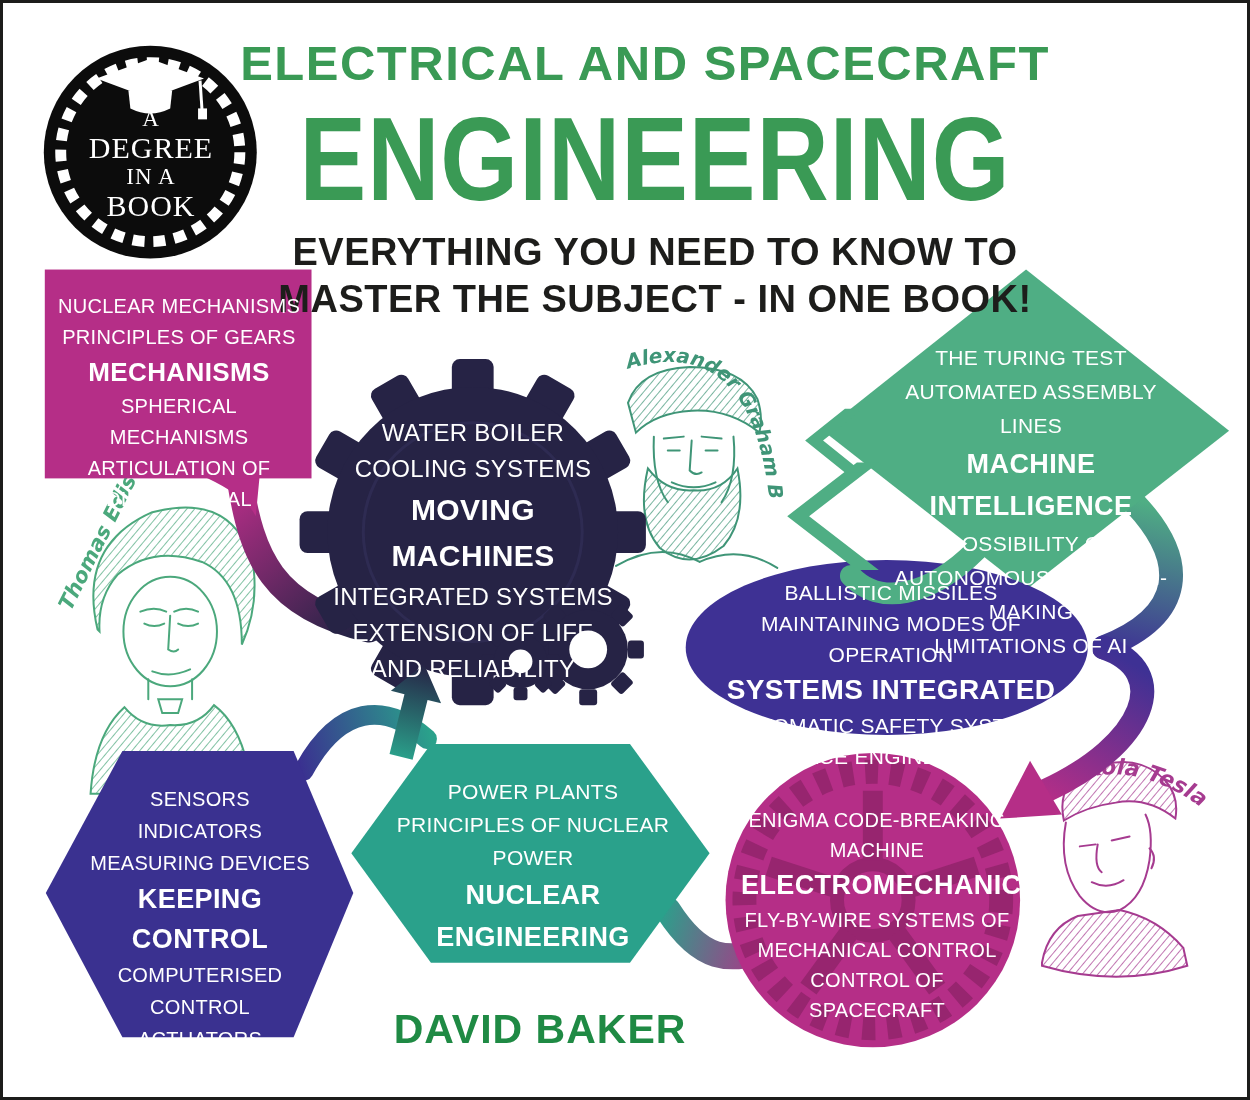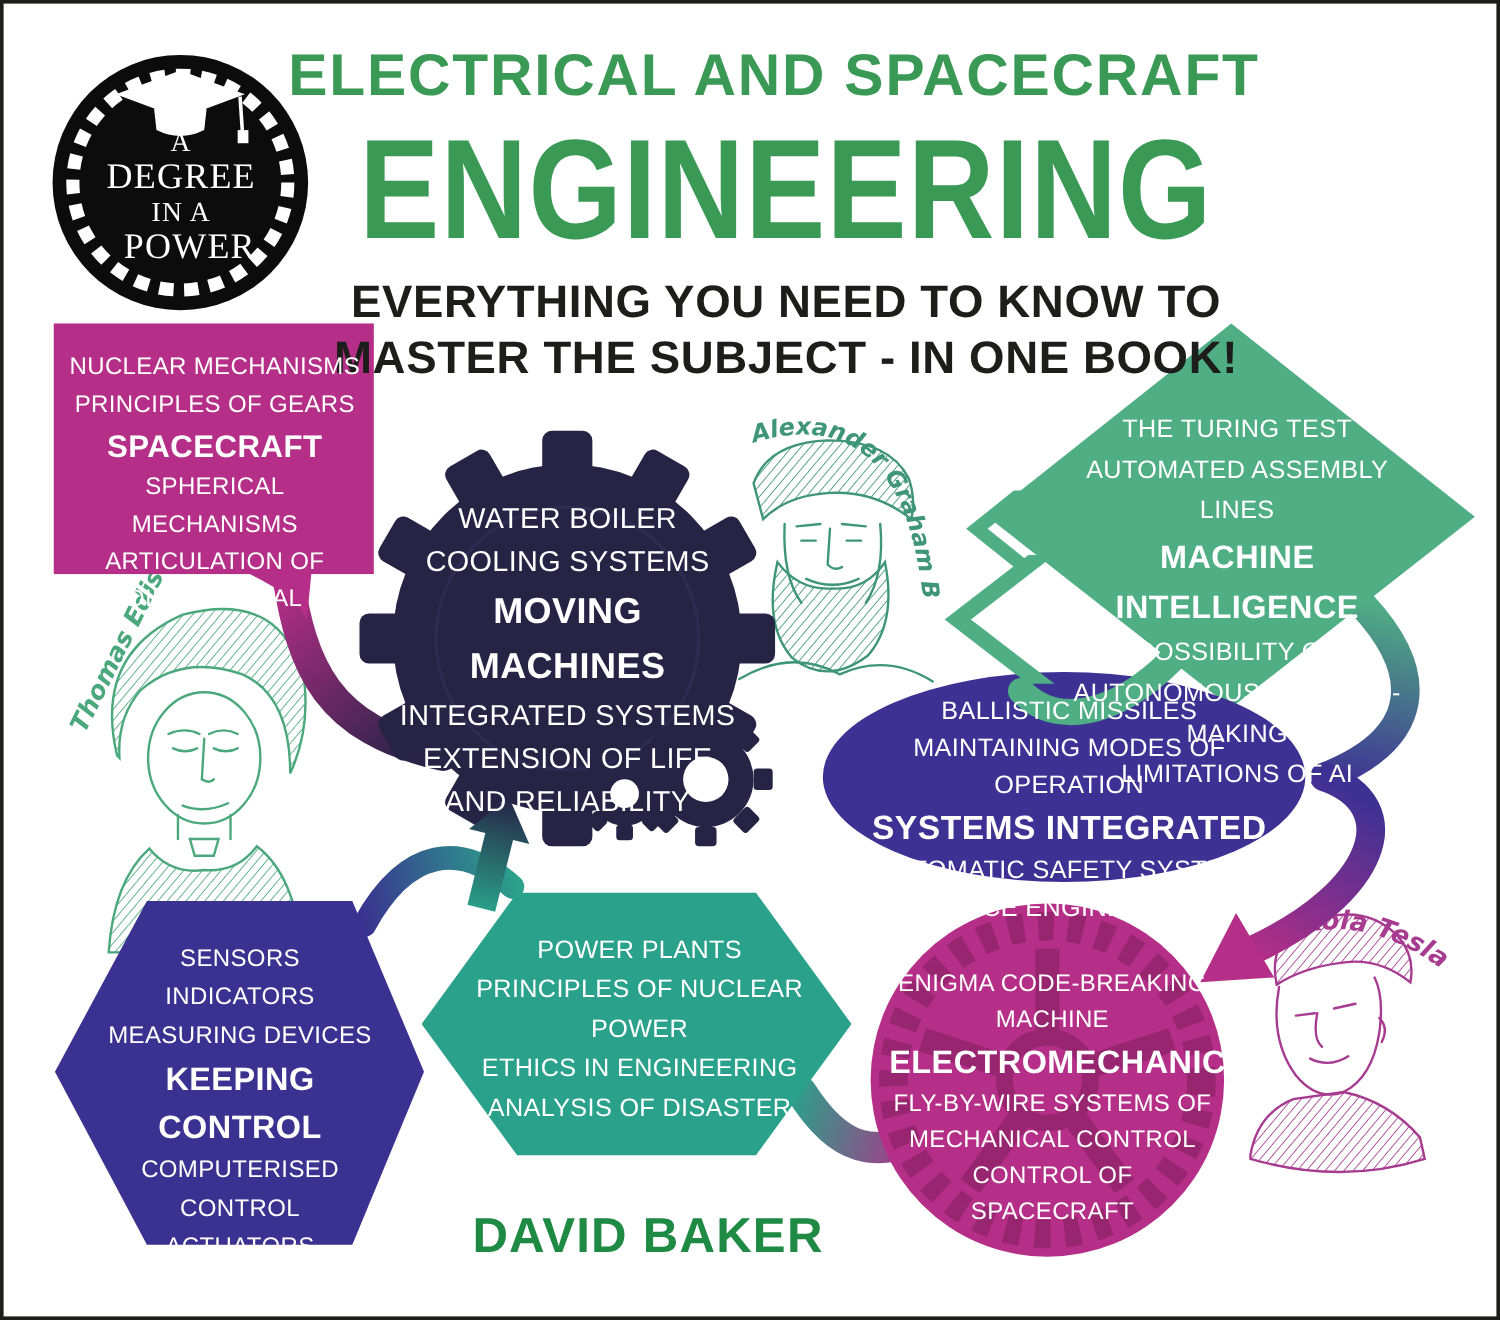--- a/index.html
+++ b/index.html
@@ -17,21 +17,21 @@
   .title2{left:652px;top:88px;font-size:100px;font-weight:700;letter-spacing:1px;
           color:var(--title-green);white-space:nowrap;
           transform:translateX(-50%) scaleY(1.18);transform-origin:top center;}
   .subtitle{left:628px;top:226px;font-size:38px;font-weight:700;line-height:47px;
           color:var(--ink);white-space:nowrap;letter-spacing:.5px;margin-left:24px;}
   .author{left:537px;top:1003px;font-size:41px;font-weight:700;letter-spacing:1px;
           color:#1f8a44;white-space:nowrap;}
 
   .badge-text{left:148px;top:103px;color:#fff;font-family:"Liberation Serif",serif;z-index:2;}
   .badge-text .b1{font-size:23px;line-height:25px;letter-spacing:1px;}
-  .badge-text .b2{font-size:30px;line-height:33px;letter-spacing:1px;text-align:right;}
+  .badge-text .b2{font-size:30px;line-height:33px;letter-spacing:1px;}
 
   .node{color:#ffffff;}
   .node .li{font-size:21px;line-height:33px;font-weight:400;letter-spacing:.3px;}
   .node .li.hl{font-size:28px;line-height:42px;font-weight:700;letter-spacing:.4px;}
 
   .t-mech{left:176px;top:288px;width:256px;}
   .t-mech .li{font-size:20px;line-height:31px;}
   .t-mech .li.hl{font-size:26px;line-height:38px;}
   .t-gear{left:470px;top:412px;width:292px;}
   .t-gear .li{font-size:24px;line-height:36px;}
@@ -233,34 +233,34 @@
         <line x1="198" y1="78" x2="200" y2="108" stroke="#ffffff" stroke-width="3"></line>
         <rect x="196" y="106" width="9" height="11"></rect>
       </g>
     </g>
   </svg>
 
   <div class="txt badge-text center">
     <div class="b1">A</div>
     <div class="b2">DEGREE</div>
     <div class="b1">IN A</div>
-    <div class="b2">POWER</div>
+    <div class="b2">BOOK</div>
   </div>
 
   <div class="txt title1 center">ELECTRICAL AND SPACECRAFT</div>
   <div class="txt title2">ENGINEERING</div>
   <div class="txt subtitle center">
     <div>EVERYTHING YOU NEED TO KNOW TO</div>
     <div>MASTER THE SUBJECT - IN ONE BOOK!</div>
   </div>
 
   <div class="txt node center t-mech">
       <div class="li">NUCLEAR MECHANISMS</div>
       <div class="li">PRINCIPLES OF GEARS</div>
-      <div class="li hl">SPACECRAFT</div>
+      <div class="li hl">MECHANISMS</div>
       <div class="li">SPHERICAL MECHANISMS</div>
       <div class="li">ARTICULATION OF DIFFERENTIAL</div>
     </div>
   <div class="txt node center t-gear">
       <div class="li">WATER BOILER</div>
       <div class="li">COOLING SYSTEMS</div>
       <div class="li hl">MOVING MACHINES</div>
       <div class="li">INTEGRATED SYSTEMS</div>
       <div class="li">EXTENSION OF LIFE AND RELIABILITY</div>
     </div>
@@ -274,20 +274,21 @@
   <div class="txt node center t-ellipse">
       <div class="li">BALLISTIC MISSILES</div>
       <div class="li">MAINTAINING MODES OF OPERATION</div>
       <div class="li hl">SYSTEMS INTEGRATED</div>
       <div class="li">AUTOMATIC SAFETY SYSTEMS</div>
       <div class="li">SPACE ENGINEERING</div>
     </div>
   <div class="txt node center t-thex">
       <div class="li">POWER PLANTS</div>
       <div class="li">PRINCIPLES OF NUCLEAR POWER</div>
+      <div class="li hl">NUCLEAR ENGINEERING</div>
       <div class="li">ETHICS IN ENGINEERING</div>
       <div class="li">ANALYSIS OF DISASTER</div>
     </div>
   <div class="txt node center t-phex">
       <div class="li">SENSORS</div>
       <div class="li">INDICATORS</div>
       <div class="li">MEASURING DEVICES</div>
       <div class="li hl">KEEPING CONTROL</div>
       <div class="li">COMPUTERISED CONTROL</div>
       <div class="li">ACTUATORS</div>

